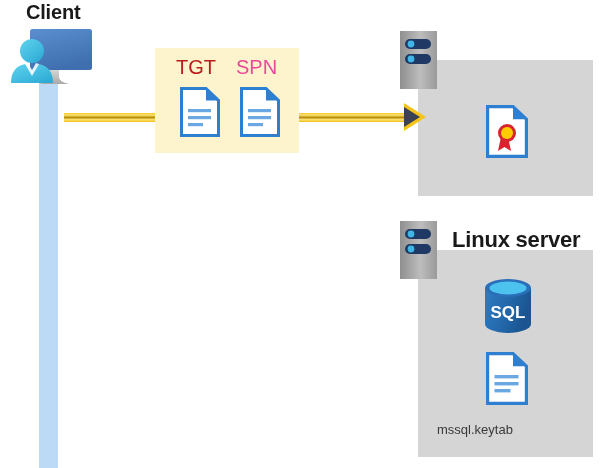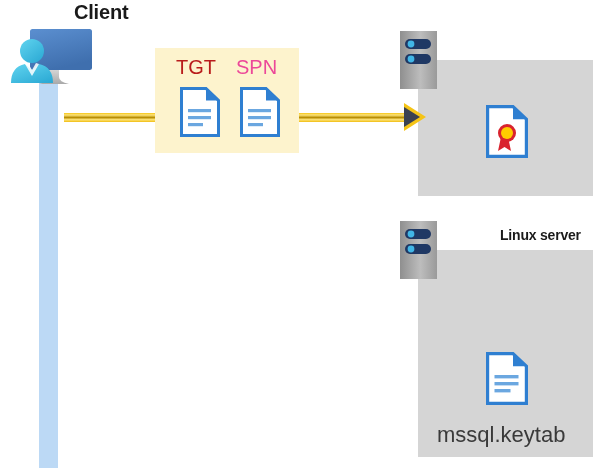--- a/index.html
+++ b/index.html
@@ -24,43 +24,42 @@
   
   .abs { position: absolute; }
 
   
   .lbl-bold {
     font-weight: bold;
     color: #1a1a1a;
     line-height: 1.12;
     letter-spacing: -0.2px;
     white-space: pre-line;
-    margin-left: 48px;
   }
   .lbl-plain {
     color: #3a3a3a;
     font-weight: normal;
   }
 
   #client-label {
     left: 26px; top: 1px;
     font-size: 20px;
   }
   #dc-label {
     left: 452px; top: 4px;
     font-size: 18.5px;
     text-align: left;
   }
   #linux-label {
     left: 452px; top: 228px;
-    font-size: 14px;
+    font-size: 22px;
   }
   #keytab-label {
     left: 437px; top: 422px;
-    font-size: 22px;
+    font-size: 13px;
   }
   #tgt-label {
     left: 176px; top: 56px;
     font-size: 20px;
     color: #b91c1c;
   }
   #spn-label {
     left: 236px; top: 56px;
     font-size: 20px;
     color: #ec4899;
@@ -235,20 +234,35 @@
   <div class="abs" id="cert-doc">
     <svg viewBox="0 0 42 53" width="42" height="53">
       <path d="M1.6 1.6 H27 L40.4 14.2 V51.4 H1.6 Z" fill="#ffffff" stroke="#2f7fd1" stroke-width="3.2"></path>
       <path d="M27 1.6 L40.4 14.2 H27 Z" fill="#2f7fd1"></path>
       <path d="M15 32 l-3 14 l6.5 -4 l6.5 4 l-3 -14 z" fill="#d9232e"></path>
       <circle cx="21" cy="28" r="9" fill="#d9232e"></circle>
       <circle cx="21" cy="28" r="6" fill="#ffcc00"></circle>
     </svg>
   </div>
 
+  <div class="abs" id="sql-icon">
+    <svg viewBox="0 0 52 56" width="52" height="56">
+      <defs>
+        <linearGradient id="gSql" x1="0" y1="0" x2="1" y2="0.3">
+          <stop offset="0%" stop-color="#2f7cc4"></stop>
+          <stop offset="60%" stop-color="#2266a8"></stop>
+          <stop offset="100%" stop-color="#1b5490"></stop>
+        </linearGradient>
+      </defs>
+      <path d="M3 10 h46 v36 a23 9 0 0 1 -46 0 z" fill="url(#gSql)"></path>
+      <ellipse cx="26" cy="10" rx="23" ry="9" fill="#2a6fb8"></ellipse>
+      <ellipse cx="26" cy="10" rx="18.5" ry="6.5" fill="#4cc2ef"></ellipse>
+      <text x="26" y="40" text-anchor="middle" font-family="'Liberation Sans', sans-serif" font-size="17" font-weight="bold" fill="#ffffff">SQL</text>
+    </svg>
+  </div>
 
   <div class="abs" id="keytab-doc">
     <svg viewBox="0 0 42 53" width="42" height="53">
       <path d="M1.6 1.6 H27 L40.4 14.2 V51.4 H1.6 Z" fill="#ffffff" stroke="#2f7fd1" stroke-width="3.2"></path>
       <path d="M27 1.6 L40.4 14.2 H27 Z" fill="#2f7fd1"></path>
       <rect x="8.5" y="23" width="24" height="3.4" fill="#6ba7e0"></rect>
       <rect x="8.5" y="30" width="24" height="3.4" fill="#6ba7e0"></rect>
       <rect x="8.5" y="37" width="16" height="3.4" fill="#6ba7e0"></rect>
     </svg>
   </div>

